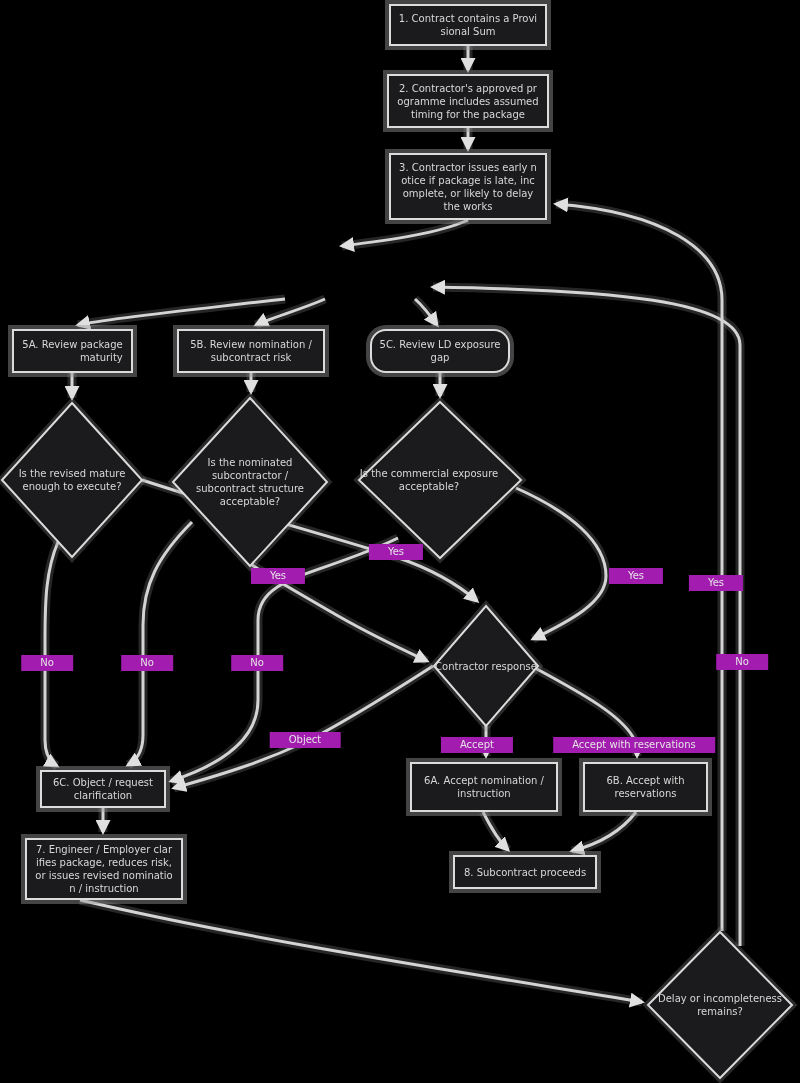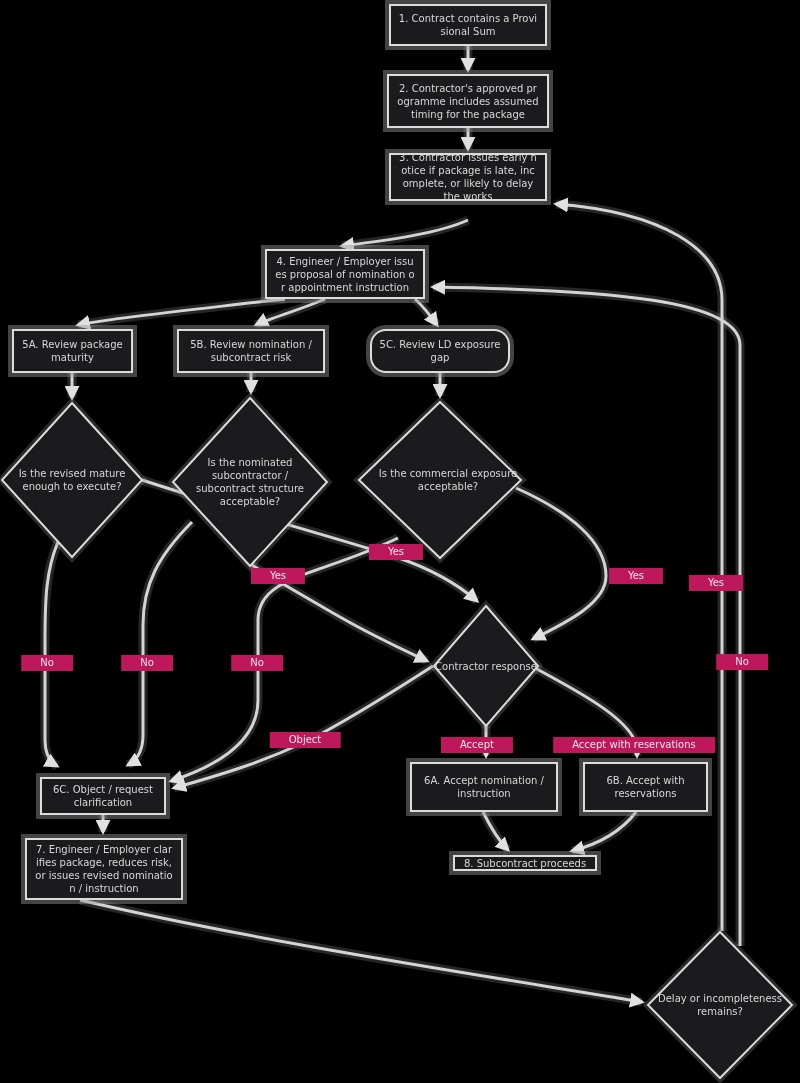--- a/index.html
+++ b/index.html
@@ -10,21 +10,21 @@
   .main path{stroke:#d4d4d4;stroke-width:3;fill:none;marker-end:url(#arrow);}
   .dshape polygon{fill:#1b1b1d;stroke:#dcdcdc;stroke-width:2;}
   .dglow polygon{fill:none;stroke:#8a8a8a;stroke-width:8;opacity:.3;}
   .box{position:absolute;background:#1b1b1d;border:2px solid #dcdcdc;
        box-shadow:0 0 0 4px rgba(150,150,150,.45);
        color:#d8d8d8;font-size:10px;line-height:13px;text-align:center;
        display:flex;align-items:center;justify-content:center;
        white-space:pre-line;box-sizing:border-box;padding:2px 4px;}
   .dtext{position:absolute;color:#d8d8d8;font-size:10px;line-height:13px;
          text-align:center;white-space:pre-line;transform:translate(-50%,-50%);}
-  .elabel{position:absolute;background:#be185d;color:#e5e5e5;font-size:10px;
+  .elabel{position:absolute;background:#a21caf;color:#e5e5e5;font-size:10px;
           line-height:12px;padding:2px 19px;transform:translate(-50%,-50%);
           white-space:nowrap;}
 </style>
 </head>
 <body>
 
 <div class="stage">
 
   <svg width="800" height="1083" viewBox="0 0 800 1083">
     <defs>
@@ -101,52 +101,49 @@
       <polygon points="486,606 538,666 486,726 434,666"></polygon>
       <polygon points="720,932 792,1005 720,1078 648,1005"></polygon>
     </g>
   </svg>
 
   <div class="box" style="left:389px;top:4px;width:158px;height:42px;">1. Contract contains a Provi
 sional Sum</div>
   <div class="box" style="left:387px;top:74px;width:162px;height:54px;">2. Contractor's approved pr
 ogramme includes assumed
 timing for the package</div>
-  <div class="box" style="left:389px;top:153px;width:158px;height:48px;">3. Contractor issues early n
+  <div class="box" style="left:389px;top:153px;width:158px;height:67px;">3. Contractor issues early n
 otice if package is late, inc
 omplete, or likely to delay
 the works</div>
-  <div class="box" style="left:265px;top:249px;width:160px;height:50px;">4. Engineer / Employer issu
-es proposal of nomination o
-r appointment instruction</div>
-  <div class="box" style="left:12px;top:329px;width:121px;height:44px;">5A. Review package
+  <div class="box" style="left:12px;top:329px;width:121px;height:44px;text-align:right;">5A. Review package
 maturity</div>
   <div class="box" style="left:177px;top:329px;width:148px;height:44px;">5B. Review nomination /
 subcontract risk</div>
   <div class="box" style="left:370px;top:329px;width:140px;height:44px;border-radius:16px;">5C. Review LD exposure
 gap</div>
-  <div class="box" style="left:40px;top:770px;width:126px;height:38px;margin-top:7px;">6C. Object / request
+  <div class="box" style="left:40px;top:770px;width:126px;height:38px;">6C. Object / request
 clarification</div>
   <div class="box" style="left:25px;top:838px;width:158px;height:62px;">7. Engineer / Employer clar
 ifies package, reduces risk,
 or issues revised nominatio
 n / instruction</div>
   <div class="box" style="left:410px;top:762px;width:148px;height:50px;">6A. Accept nomination /
 instruction</div>
   <div class="box" style="left:583px;top:762px;width:125px;height:50px;">6B. Accept with
 reservations</div>
-  <div class="box" style="left:453px;top:855px;width:144px;height:16px;">8. Subcontract proceeds</div>
+  <div class="box" style="left:453px;top:855px;width:144px;height:34px;">8. Subcontract proceeds</div>
 
   <div class="dtext" style="left:72px;top:480px;width:130px;">Is the revised mature
 enough to execute?</div>
   <div class="dtext" style="left:250px;top:482px;width:150px;">Is the nominated
 subcontractor /
 subcontract structure
 acceptable?</div>
-  <div class="dtext" style="left:448px;top:480px;width:160px;">Is the commercial exposure
+  <div class="dtext" style="left:429px;top:480px;width:160px;">Is the commercial exposure
 acceptable?</div>
   <div class="dtext" style="left:486px;top:666px;width:130px;">Contractor response</div>
   <div class="dtext" style="left:720px;top:1005px;width:150px;">Delay or incompleteness
 remains?</div>
 
   <div class="elabel" style="left:47px;top:663px;">No</div>
   <div class="elabel" style="left:147px;top:663px;">No</div>
   <div class="elabel" style="left:257px;top:663px;">No</div>
   <div class="elabel" style="left:278px;top:576px;">Yes</div>
   <div class="elabel" style="left:396px;top:552px;">Yes</div>

